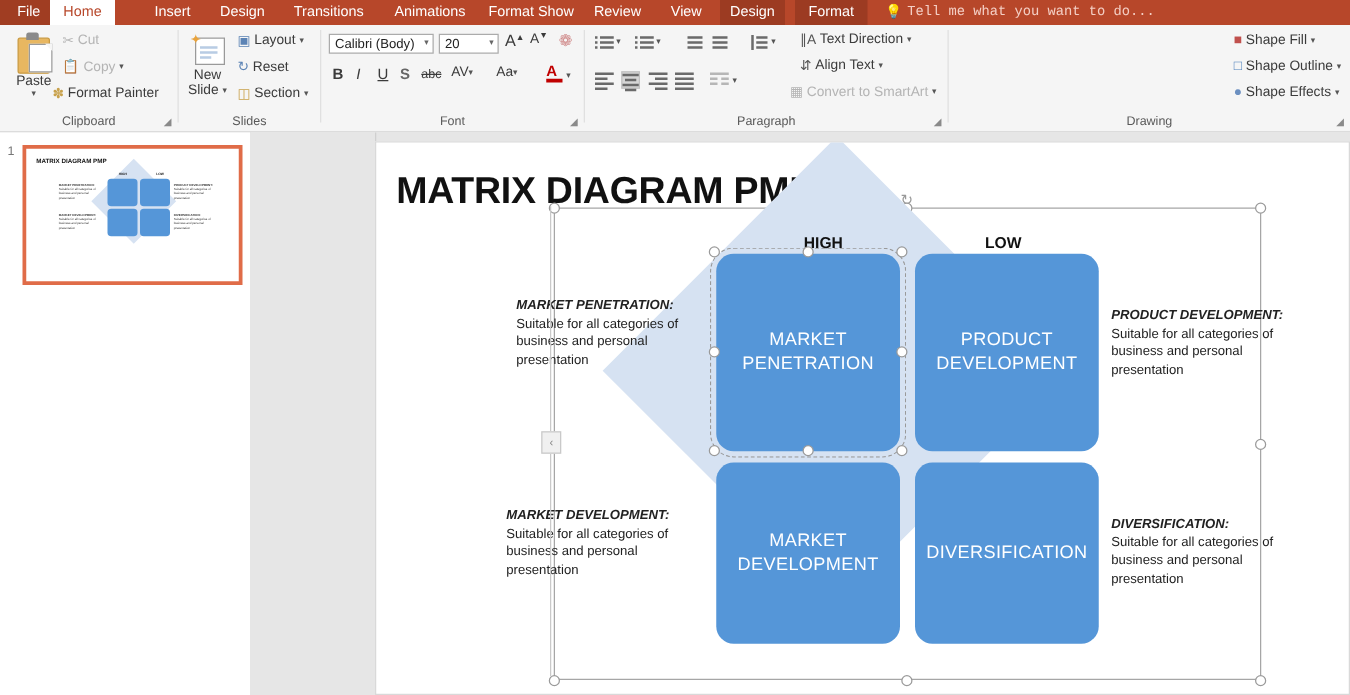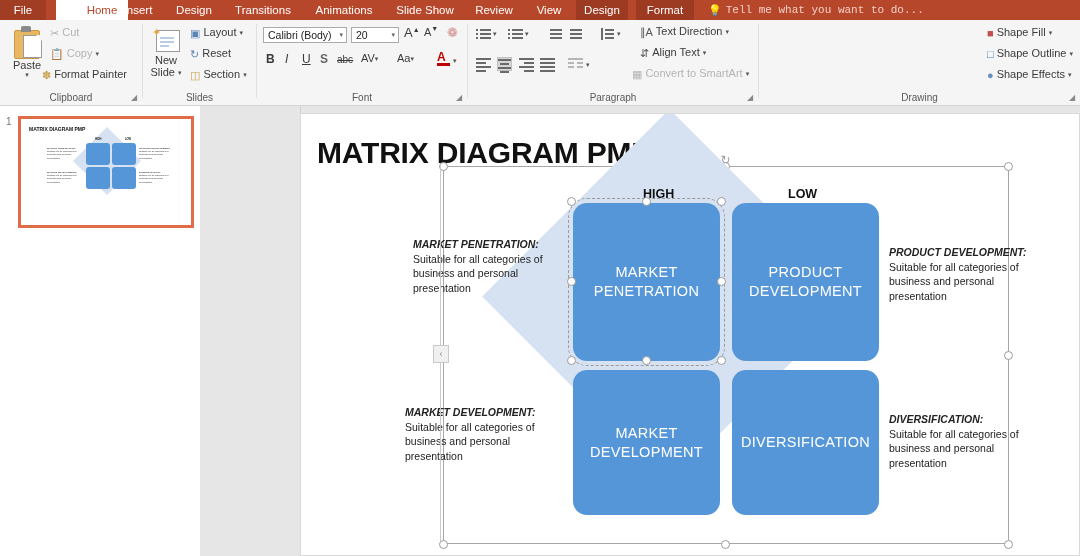--- a/index.html
+++ b/index.html
@@ -116,26 +116,26 @@
   .t-txt b{display:block;}
   .t-lab{position:absolute;font-size:2.6px;font-weight:bold;color:#111;}
 </style>
 </head>
 <body>
 
 <div class="app">
 
   <div class="tabbar">
     <div class="tab" style="left:0;width:46px;background:#a03d22;">File</div>
-    <div class="tab active" style="left:56px;width:52px;padding-left:20px;">Home</div>
+    <div class="tab active" style="left:40px;width:52px;">Home</div>
     <div class="tab" style="left:114px;width:48px;">Insert</div>
     <div class="tab" style="left:168px;width:52px;">Design</div>
     <div class="tab" style="left:226px;width:74px;">Transitions</div>
     <div class="tab" style="left:306px;width:76px;">Animations</div>
-    <div class="tab" style="left:388px;width:74px;">Slide Show</div>
+    <div class="tab" style="left:388px;width:74px;">Format Show</div>
     <div class="tab" style="left:468px;width:52px;">Review</div>
     <div class="tab" style="left:526px;width:46px;">View</div>
     <div class="tab context" style="left:576px;width:52px;">Design</div>
     <div class="tab context" style="left:636px;width:58px;">Format</div>
 
     <div class="tellme" style="left:708px;">
       <span class="bulb">💡</span><span>Tell me what you want to do...</span>
     </div>
   </div>
 

